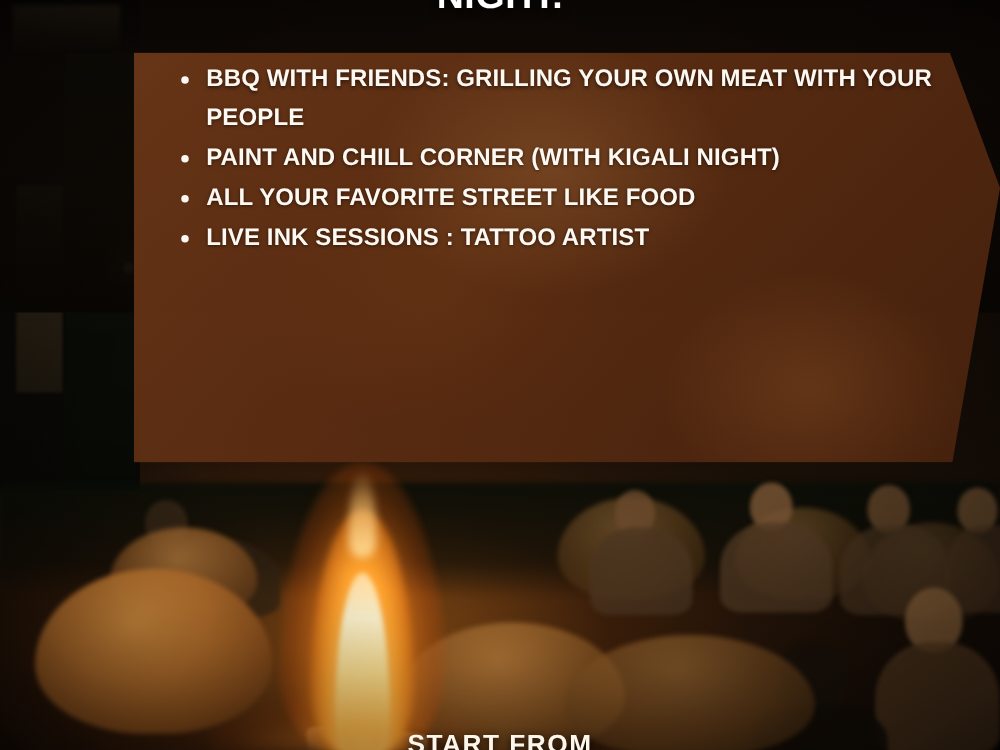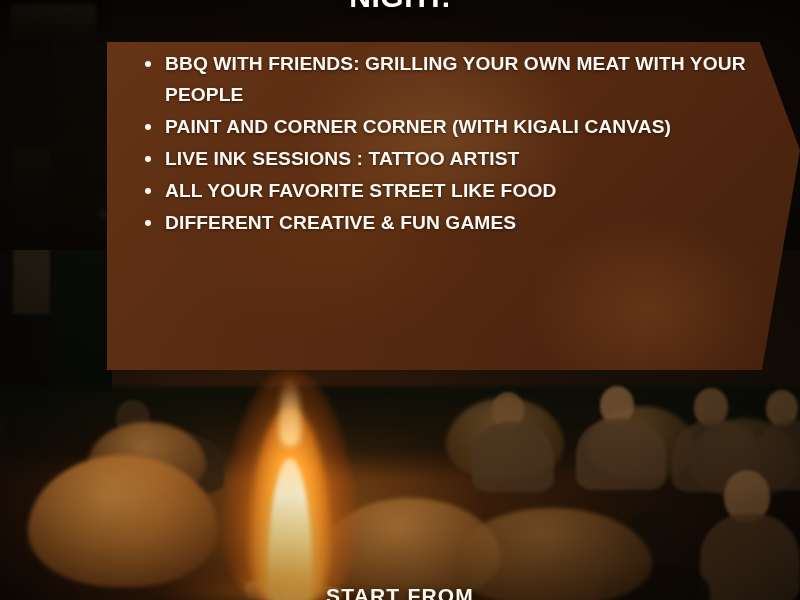--- a/index.html
+++ b/index.html
@@ -291,22 +291,21 @@
   </div>
 
   <div class="vignette"></div>
 
   <div class="title">NIGHT.</div>
 
   <div class="panel">
     <div class="panel-sheen"></div>
     <ul class="feature-list">
       <li>BBQ WITH FRIENDS:  GRILLING YOUR  OWN MEAT WITH YOUR  PEOPLE</li>
-      <li>PAINT AND CORNER CORNER (WITH KIGALI CANVAS)</li>
+      <li>PAINT AND CHILL CORNER (WITH KIGALI NIGHT)</li>
+      <li>ALL YOUR FAVORITE STREET LIKE FOOD</li>
       <li>LIVE INK SESSIONS : TATTOO ARTIST</li>
-      <li>ALL YOUR FAVORITE STREET LIKE FOOD</li>
-      <li>DIFFERENT CREATIVE &amp; FUN GAMES</li>
     </ul>
   </div>
 
   <div class="start-from">START FROM</div>
 
 </div>
 
 </body></html>

